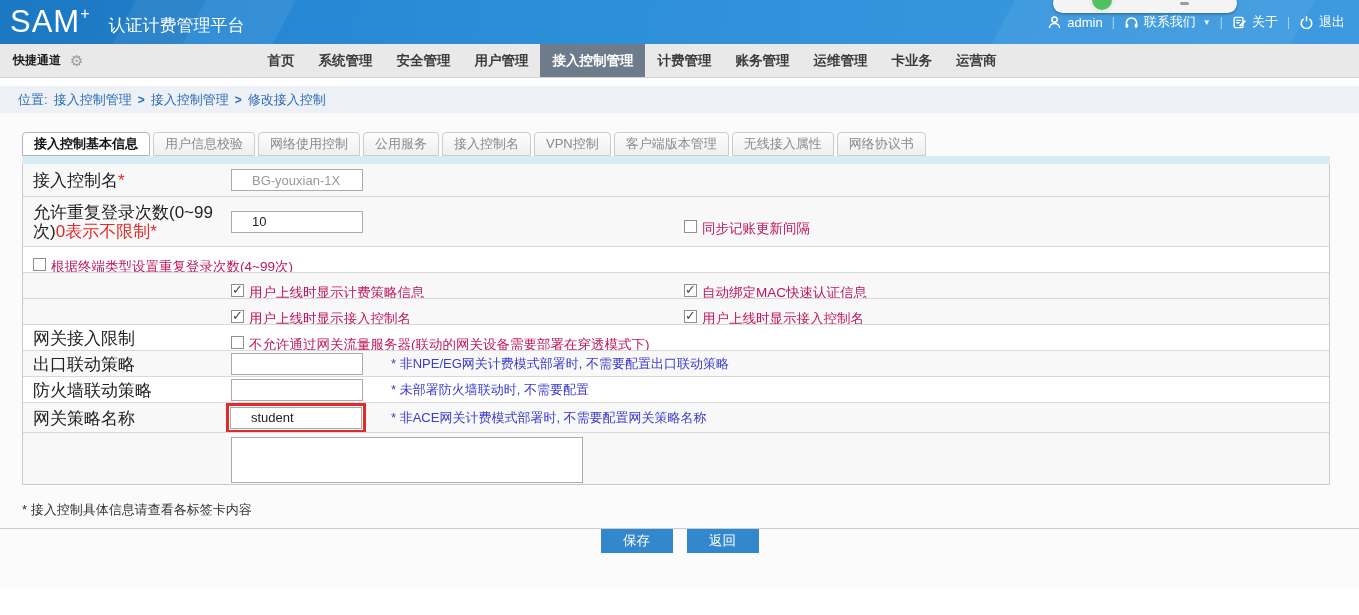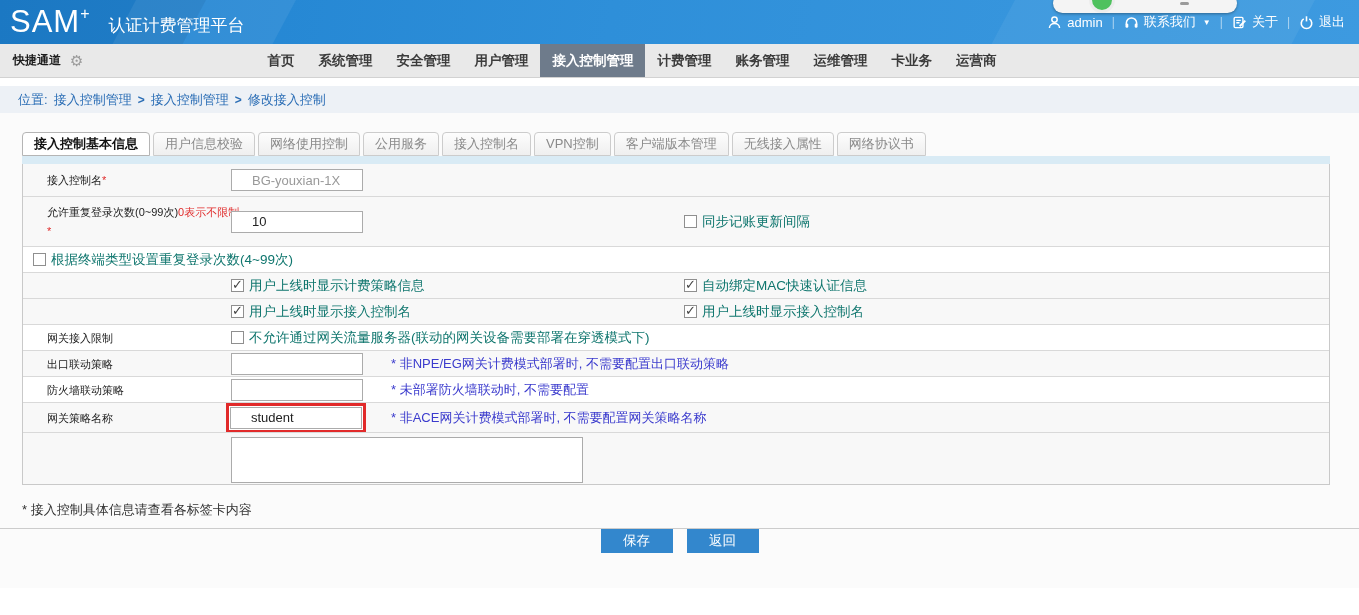--- a/index.html
+++ b/index.html
@@ -41,29 +41,29 @@
   
   .content { background:#fbfbfb; height:475px; position:relative; }
   .tabs { display:flex; gap:3px; padding:19px 0 0 22px; height:43px; }
   .tab { height:24px; line-height:22px; padding:0 11px; font-size:13px; color:#8a8a8a; background:linear-gradient(#fdfdfd,#efefef); border:1px solid #ccc; border-radius:4px 4px 0 0; cursor:pointer; white-space:nowrap; }
   .tab.active { background:#fff; color:#111; font-weight:700; border-color:#b5b5b5; }
   .strip { margin-left:22px; width:1308px; height:8px; background:#d9ebf5; }
   .ftable { margin-left:22px; width:1308px; border:1px solid #c9c9c9; border-top:none; background:#f8f8f8; }
   .frow { position:relative; border-top:1px solid #d9d9d9; background:#f8f8f8; }
   .frow:first-child { border-top:none; }
   .frow.white { background:#fff; }
-  .lbl { position:absolute; left:24px; top:50%; transform:translateY(-50%); width:196px; font-size:11px; color:#222; line-height:19px; }
+  .lbl { position:absolute; left:10px; top:50%; transform:translateY(-50%); width:196px; font-size:17px; color:#222; line-height:19px; }
   .red { color:#e02b2b; }
   .fld { position:absolute; left:208px; top:50%; transform:translateY(-50%); }
   .fld2 { position:absolute; left:661px; top:50%; transform:translateY(-50%); }
   .hint { position:absolute; left:368px; top:50%; transform:translateY(-50%); font-size:13px; color:#3b3bcd; white-space:nowrap; }
   input.txt { width:132px; height:22px; border:1px solid #ababab; font-size:13px; padding:0 20px; background:#fff; color:#222; font-family:inherit; }
   input.txt.dim { color:#999; }
   .redbox { display:inline-block; border:3px solid #e12a2a; padding:1px; background:#fff; line-height:0; }
-  .cbrow { display:flex; align-items:center; font-size:13.5px; color:#0f766e; white-space:nowrap; }
+  .cbrow { display:flex; font-size:13.5px; color:#be185d; white-space:nowrap;margin-top:7px; }
   .cb { display:inline-block; width:13px; height:13px; border:1px solid #8f8f8f; background:#fff; margin-right:5px; position:relative; flex:0 0 13px; cursor:pointer; }
   .cb.checked::after { content:"\2713"; position:absolute; left:0px; top:-3px; font-size:13px; font-weight:700; color:#444; }
   textarea.desc { width:352px; height:46px; border:1px solid #ababab; resize:none; font-family:inherit; font-size:13px; background:#fff; }
   .fld.ta { top:4px; transform:none; }
 
   .note { margin:16px 0 0 22px; font-size:13px; color:#333; }
   .divider { margin-top:9px; border-bottom:1px solid #ccc; width:1359px; }
   .actions { display:flex; justify-content:center; gap:14px; }
   .btn { width:72px; height:24px; background:#3387cd; color:#fff; border:none; font-size:13.5px; cursor:pointer; font-family:inherit; }
 

